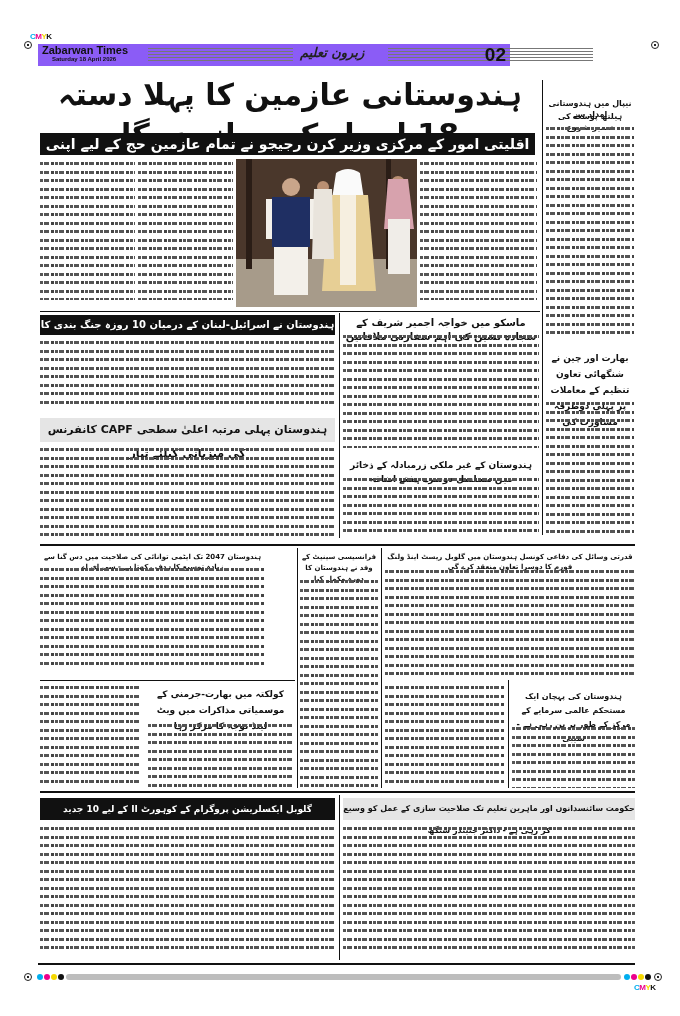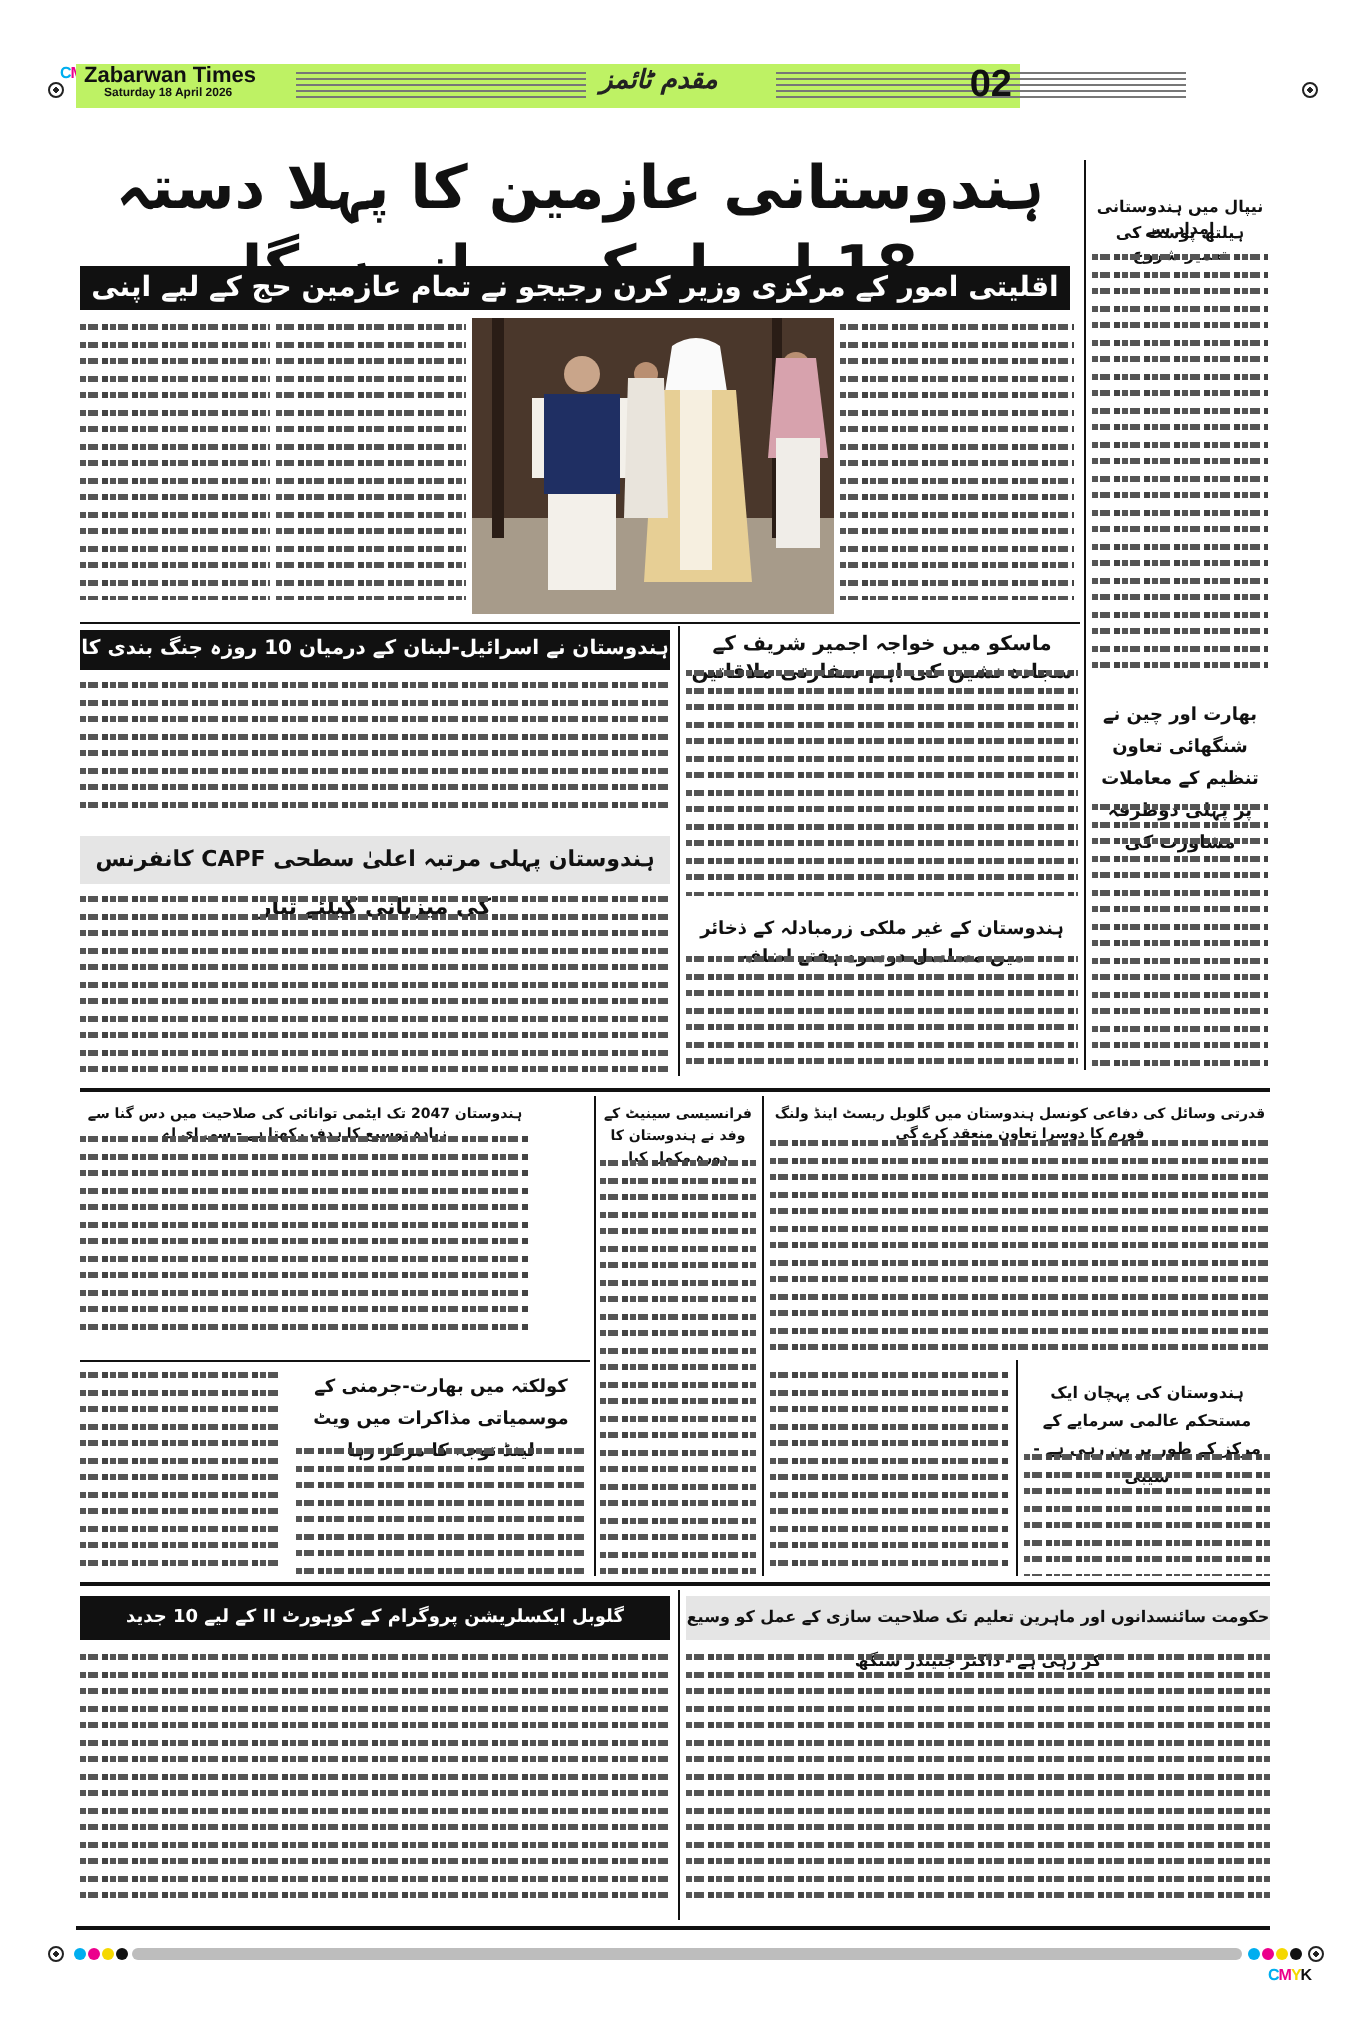--- a/index.html
+++ b/index.html
@@ -1,21 +1,21 @@
 <!DOCTYPE html>
 <html><head>
 <meta charset="utf-8">
 <style>
   html, body { margin:0; padding:0; background:#fff; }
   body { width:680px; height:1016px; position:relative; overflow:hidden; font-family:"DejaVu Sans", sans-serif; color:#111; }
   .abs { position:absolute; }
   .reg { width:8px; height:8px; border-radius:50%; border:1px solid #222; box-sizing:border-box; background:radial-gradient(circle,#222 30%,transparent 32%); }
   .cmyk { font:bold 8px "Liberation Sans", sans-serif; letter-spacing:-0.5px; }
   .cmyk .c{color:#00aeef}.cmyk .m{color:#ec008c}.cmyk .y{color:#f5d800}.cmyk .k{color:#111}
-  .masthead { left:38px; top:32px; width:472px; height:22px; background:#bef264; }
+  .masthead { left:38px; top:44px; width:472px; height:22px; background:#8b5cf6; }
   .mh-title { left:4px; top:0px; font:bold 11px "Liberation Sans", sans-serif; line-height:12px; color:#111; }
   .mh-date { left:14px; top:12px; font:bold 6px "Liberation Sans", sans-serif; color:#111; }
   .stripes { height:14px; top:4px; background:repeating-linear-gradient(#777 0 1px, transparent 1px 3px); }
   .mh-urdu { left:262px; top:1px; font:italic bold 13px "DejaVu Serif", serif; color:#222; }
   .mh-page { right:4px; top:0px; font:bold 19px "Liberation Sans", sans-serif; color:#111; line-height:22px; }
   .urdu { direction:rtl; font-family:"DejaVu Sans", sans-serif; }
   .lead-h { left:40px; top:75px; width:500px; text-align:center; font-size:30px; font-weight:bold; line-height:40px; letter-spacing:-1px; }
   .blackbar { background:#111; color:#fff; text-align:center; font-weight:bold; }
   .greybar { background:#e5e5e5; color:#111; text-align:center; font-weight:bold; }
   .subbar { left:40px; top:133px; width:495px; height:22px; font-size:14px; line-height:22px; }
@@ -37,21 +37,21 @@
 <div class="abs cmyk" style="left:30px;top:32px;">
   <span class="c">C</span><span class="m">M</span><span class="y">Y</span><span class="k">K</span>
 </div>
 <div class="abs reg" style="left:24px;top:41px;"></div>
 <div class="abs reg" style="left:651px;top:41px;"></div>
 
 <div class="abs masthead">
   <div class="abs mh-title">Zabarwan Times</div>
   <div class="abs mh-date">Saturday 18 April 2026</div>
   <div class="abs stripes" style="left:110px;width:145px;"></div>
-  <div class="abs mh-urdu urdu">مقدم ٹائمز</div>
+  <div class="abs mh-urdu urdu">زبرون تعلیم</div>
   <div class="abs stripes" style="left:350px;width:205px;"></div>
   <div class="abs mh-page">02</div>
 </div>
 
 <div class="abs vrule" style="left:542px;top:80px;height:455px;"></div>
 
 <div class="abs lead-h urdu">ہندوستانی عازمین کا پہلا دستہ 18 اپریل کو روانہ ہوگا</div>
 <div class="abs subbar blackbar urdu">اقلیتی امور کے مرکزی وزیر کرن رجیجو نے تمام عازمین حج کے لیے اپنی نیک خواہشات کا اظہار کیا</div>
 
 <div class="abs col" style="left:40px;top:160px;width:95px;height:140px;">

